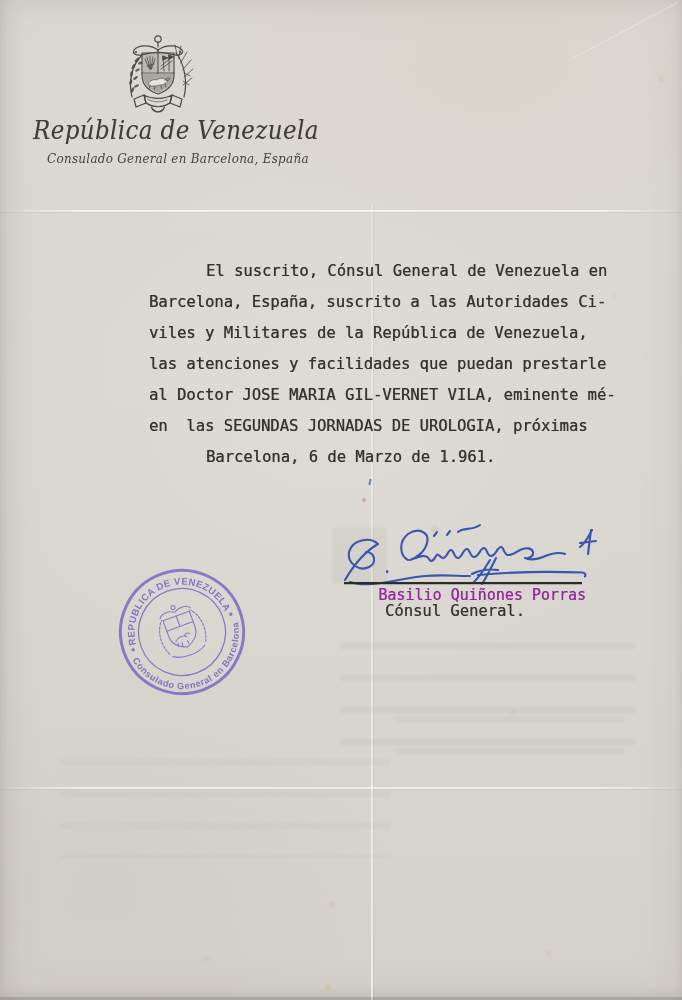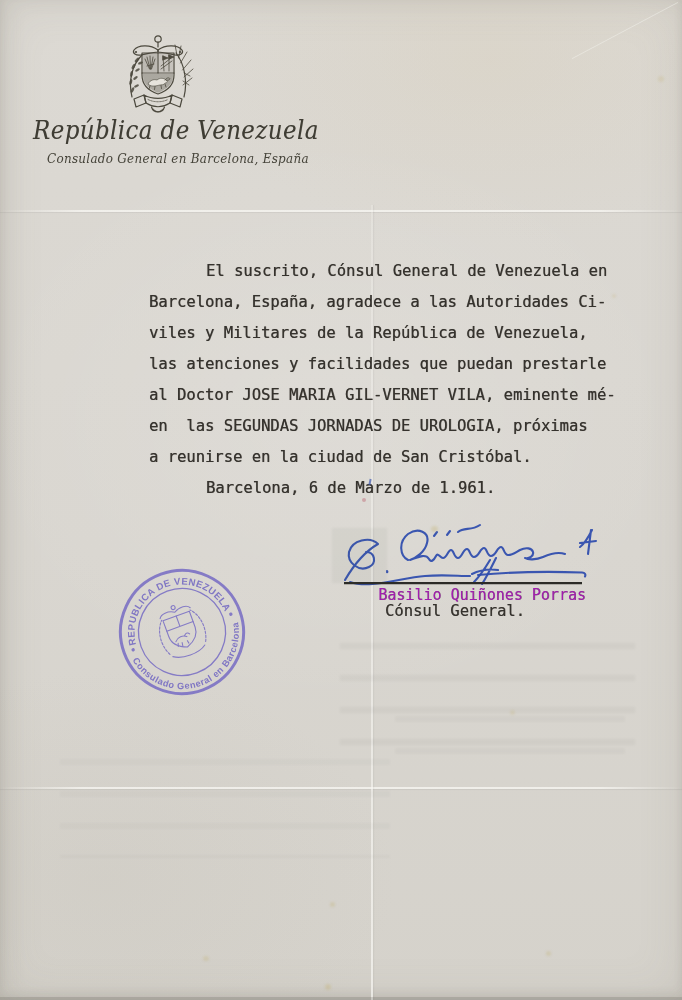--- a/index.html
+++ b/index.html
@@ -159,26 +159,25 @@
     <path class="thin" d="M28,66.5 C34,69.5 42,69.5 48,66.5" stroke-dasharray="1.6 1.4"></path>
     <path class="ln" d="M31.5,74 A 6.8,6.8 0 0 0 44.5,74" fill="#dedbd4"></path>
     <path class="thin" d="M33.5,76 A 5,5 0 0 0 42.5,76" stroke-dasharray="1.2 1.2"></path>
   </svg>
 
   <div class="lh-title">República de Venezuela</div>
   <div class="lh-sub">Consulado General en Barcelona, España</div>
 
   <div class="body-text">
     <div class="line indent">El suscrito, Cónsul General de Venezuela en</div>
-    <div class="line">Barcelona, España, agradece a las Autoridades Ci-</div>
+    <div class="line">Barcelona, España, suscrito a las Autoridades Ci-</div>
     <div class="line">viles y Militares de la República de Venezuela,</div>
     <div class="line">las atenciones y facilidades que puedan prestarle</div>
     <div class="line">al Doctor JOSE MARIA GIL-VERNET VILA, eminente mé-</div>
     <div class="line">en  las SEGUNDAS JORNADAS DE UROLOGIA, próximas</div>
-    <div class="line">a reunirse en la ciudad de San Cristóbal.</div>
     <div class="line indent">Barcelona, 6 de Marzo de 1.961.</div>
   </div>
 
   <svg class="sig-svg" width="280" height="78" viewBox="0 0 280 78">
     <path d="M15,64 C22,52 34,36 48,28 C40,20 22,24 19,36 C17,47 29,56 39,51 C47,47 45,36 36,36"></path>
     <path d="M57,55 c .5,.5 .5,1 0,1.2"></path>
     <path d="M78,44 C70,40 68,26 78,18 C88,11 100,16 97,27 C95,36 86,42 80,44 C90,40 96,38 99,43 C101,47 104,44 106,40 C108,36 110,42 113,42 C117,42 118,34 121,34 C124,34 124,42 128,42 C132,42 133,33 137,33 C140,33 140,41 144,41 C149,41 150,32 154,32 C157,32 157,40 161,40 C166,40 167,31 171,31 C174,31 174,39 178,39 C183,39 186,36 190,34 C196,31 202,32 203,36 C204,40 199,43 195,42 C198,44 206,44 213,41 C222,37 229,36 235,38"></path>
     <path d="M128,16 C134,11 141,15 150,9" stroke-width="1.7"></path>
     <path d="M104,20 l3,-4 M117,19 l3,-4" stroke-width="1.5"></path>
     <path d="M262,14 C258,22 254,28 250,31 M261,14 L258,38 M250,27 L266,25" stroke-width="1.8"></path>

